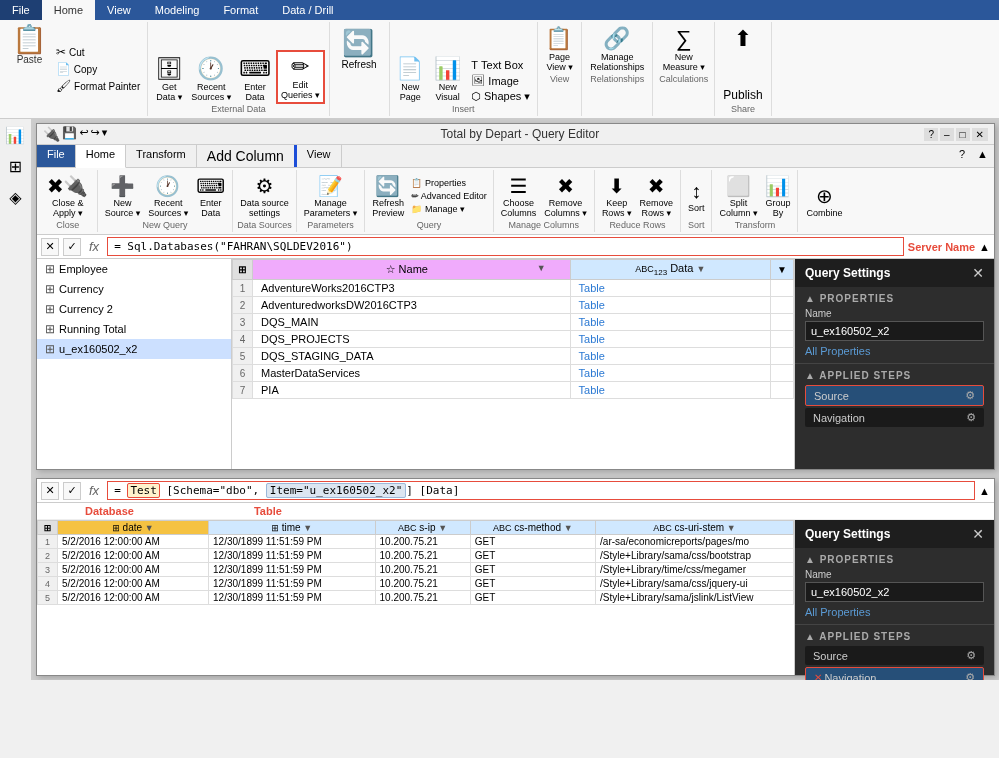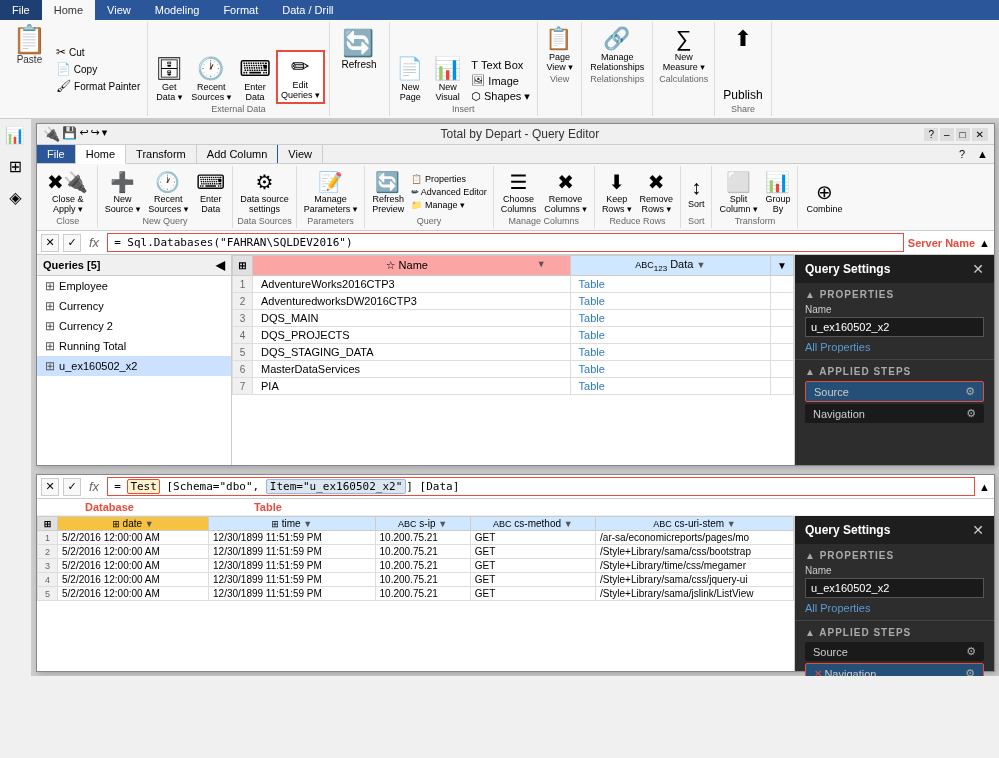--- a/index.html
+++ b/index.html
@@ -153,21 +153,21 @@
           <div style="font-size:10px;background:#ddd;padding:1px 4px;cursor:pointer;">–</div>
           <div style="font-size:10px;background:#ddd;padding:1px 4px;cursor:pointer;">□</div>
           <div style="font-size:10px;background:#ddd;padding:1px 4px;cursor:pointer;">✕</div>
         </div>
       </div>
 
       <div style="display:flex;background:#f0f0f0;border-bottom:1px solid #ccc;">
         <div style="padding:3px 10px;font-size:11px;cursor:pointer;border-right:1px solid #ccc;background:#2b579a;color:white;">File</div>
         <div style="padding:3px 10px;font-size:11px;cursor:pointer;border-right:1px solid #ccc;background:#fff;border-bottom:1px solid #fff;margin-bottom:-1px;">Home</div>
         <div style="padding:3px 10px;font-size:11px;cursor:pointer;border-right:1px solid #ccc;">Transform</div>
-        <div style="padding:3px 10px;font-size:11px;cursor:pointer;border-right:1px solid #1d4ed8;">Add Column</div>
+        <div style="padding:3px 10px;font-size:14px;cursor:pointer;border-right:3px solid #1d4ed8;">Add Column</div>
         <div style="padding:3px 10px;font-size:11px;cursor:pointer;border-right:1px solid #ccc;">View</div>
         <div style="flex:1;"></div>
         <div style="padding:3px 6px;font-size:11px;cursor:pointer;">?</div>
         <div style="padding:3px 6px;font-size:11px;cursor:pointer;">▲</div>
       </div>
 
       <div style="background:#f8f8f8;border-bottom:1px solid #ccc;display:flex;padding:2px;min-height:58px;font-size:10px;">
 
         <div style="border-right:1px solid #ddd;padding:2px 4px;display:flex;flex-direction:column;">
           <div style="flex:1;display:flex;align-items:center;">
@@ -299,24 +299,20 @@
         <div style="width:18px;height:18px;border:1px solid #ccc;background:#f8f8f8;font-size:11px;display:flex;align-items:center;justify-content:center;cursor:pointer;">✓</div>
         <div style="font-size:13px;color:#666;padding:0 4px;font-style:italic;">fx</div>
         <div style="flex:1;border:1px solid #e74c3c;padding:2px 6px;font-size:11px;font-family:Consolas,monospace;background:#fff;">= Sql.Databases("FAHRAN\SQLDEV2016")</div>
         <div style="color:#e74c3c;font-size:11px;font-weight:bold;">Server Name</div>
         <div style="font-size:11px;cursor:pointer;">▲</div>
       </div>
 
       <div style="display:flex;height:210px;">
 
         <div style="width:195px;border-right:1px solid #ccc;background:#fff;display:flex;flex-direction:column;">
-          <div style="background:#f0f0f0;padding:3px 6px;font-size:11px;font-weight:bold;display:flex;justify-content:space-between;align-items:center;border-bottom:1px solid #ccc;">
-            <span>Queries [5]</span>
-            <span style="cursor:pointer;font-size:12px;">◀</span>
-          </div>
           <div style="flex:1;overflow-y:auto;">
             <div style="display:flex;align-items:center;gap:4px;padding:3px 8px;cursor:pointer;font-size:11px;">
               <span style="font-size:12px;color:#555;">⊞</span>
               <span>Employee</span>
             </div>
             <div style="display:flex;align-items:center;gap:4px;padding:3px 8px;cursor:pointer;font-size:11px;">
               <span style="font-size:12px;color:#555;">⊞</span>
               <span>Currency</span>
             </div>
             <div style="display:flex;align-items:center;gap:4px;padding:3px 8px;cursor:pointer;font-size:11px;">
@@ -332,21 +328,21 @@
               <span>u_ex160502_x2</span>
             </div>
           </div>
         </div>
 
         <div style="flex:1;overflow:auto;background:#fff;">
           <table style="width:100%;border-collapse:collapse;font-size:11px;">
             <thead>
               <tr>
                 <th style="background:#e0e0e0;border:1px solid #ccc;padding:2px 4px;width:20px;font-size:10px;">⊞</th>
-                <th style="background:#fca5a5;border:1px solid #ccc;padding:2px 24px;font-weight:normal;">
+                <th style="background:#f0abfc;border:1px solid #ccc;padding:2px 24px;font-weight:normal;">
                   <span>☆</span> <span>Name</span> <span style="float:right;font-size:9px;color:#555;">▼</span>
                 </th>
                 <th style="background:#d0e8ff;border:1px solid #ccc;padding:2px 19px;font-weight:normal;">
                   <span style="font-size:9px;">ABC</span><sub style="font-size:8px;">123</sub> <span>Data</span> <span style="font-size:9px;color:#555;">▼</span>
                 </th>
                 <th style="background:#d0e8ff;border:1px solid #ccc;padding:2px 6px;font-weight:normal;width:20px;font-size:10px;">▼</th>
               </tr>
             </thead>
             <tbody>
               <tr>

